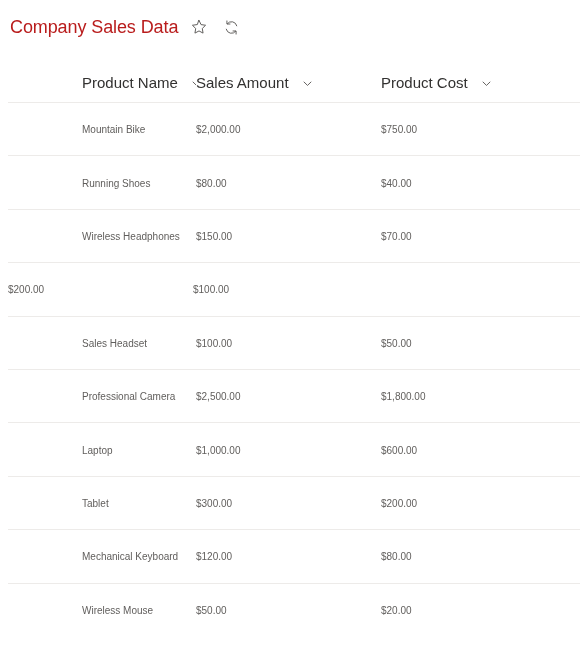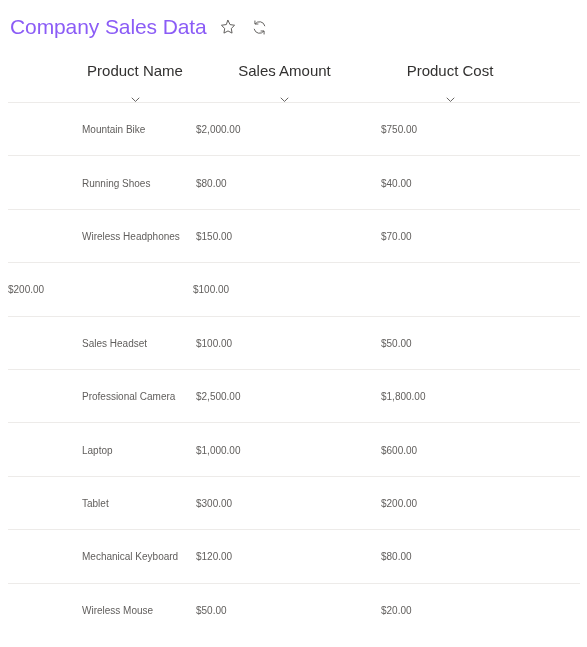--- a/index.html
+++ b/index.html
@@ -18,24 +18,24 @@
   
   .title-bar {
     display: flex;
     align-items: center;
     gap: 10px;
     padding: 10px 0 0 10px;
     height: 34px;
     box-sizing: content-box;
   }
   .page-title {
-    font-size: 21px;
+    font-size: 18px;
     line-height: 28px;
     font-weight: 400;
-    color: #8b5cf6;
+    color: #b91c1c;
     letter-spacing: -0.1px;
     white-space: nowrap;
   }
   .title-icon {
     width: 22px;
     height: 22px;
     display: inline-flex;
     align-items: center;
     justify-content: center;
     color: #605e5c;
@@ -69,21 +69,20 @@
   }
   .col-0 { width: 188px; padding-left: 74px; }
   .col-1 { width: 185px; }
   .col-2 { width: 146px; }
 
   .header-cell {
     display: flex;
     align-items: center;
     gap: 13px;
     cursor: pointer;
-    flex-direction: column;
   }
   .header-label {
     font-size: 15px;
     color: #323130;
     font-weight: 400;
     line-height: 20px;
   }
   .chevron {
     width: 12px;
     height: 12px;

